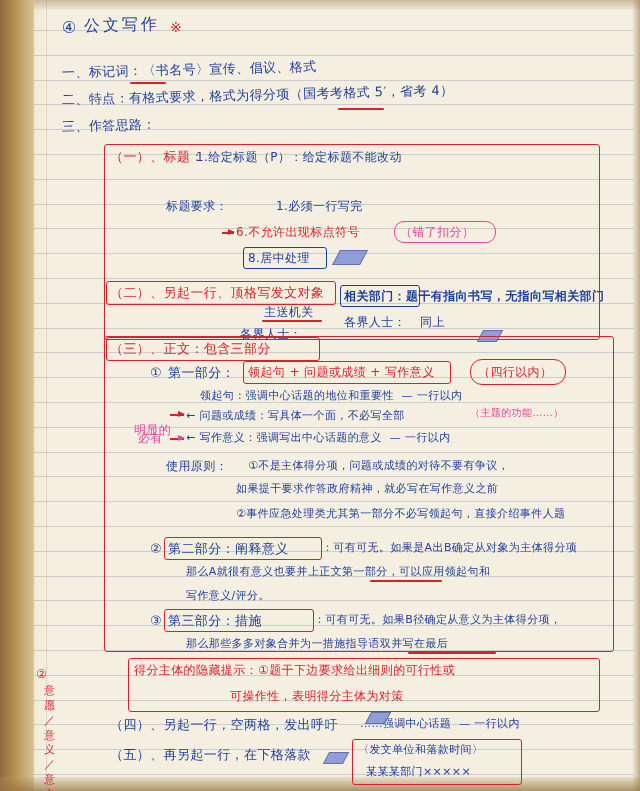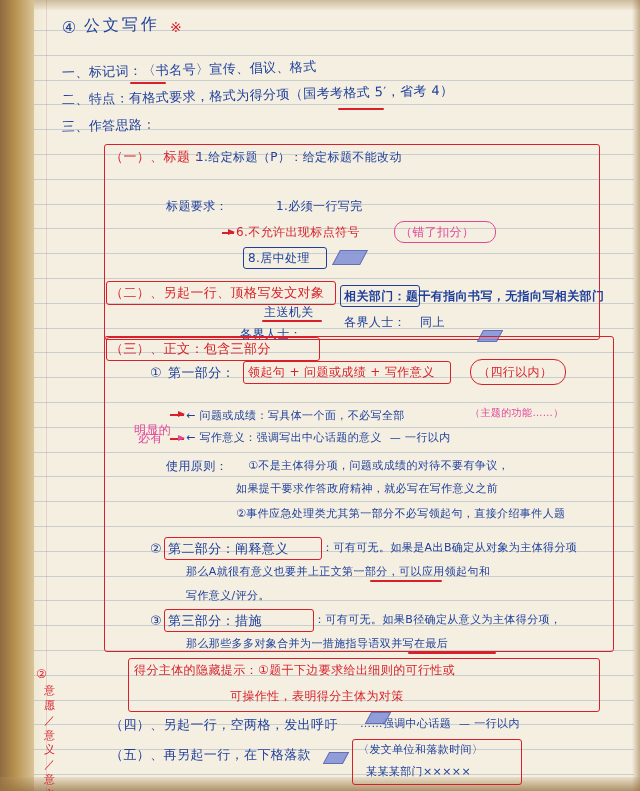--- a/index.html
+++ b/index.html
@@ -148,20 +148,21 @@
   <div class="hw red s13" style="left:110px;top:342px;">（三）、正文：包含三部分</div>
   <div class="box thin" style="left:106px;top:337px;width:212px;height:22px;"></div>
 
   <div class="hw blue s13" style="left:150px;top:366px;">①</div>
   <div class="hw blue s13" style="left:168px;top:366px;">第一部分：</div>
   <div class="hw red s12" style="left:248px;top:366px;">领起句 + 问题或成绩 + 写作意义</div>
   <div class="box thin" style="left:243px;top:361px;width:206px;height:21px;"></div>
   <div class="hw red s12" style="left:478px;top:366px;">（四行以内）</div>
   <div class="box thin" style="left:470px;top:359px;width:94px;height:24px;border-radius:12px;"></div>
 
+  <div class="hw blue s11" style="left:200px;top:390px;">领起句：强调中心话题的地位和重要性  — 一行以内</div>
   <div class="hw pink s12" style="left:134px;top:424px;">明显的</div>
   <div class="hw blue s11" style="left:186px;top:410px;">← 问题或成绩：写具体一个面，不必写全部</div>
   <div class="hw pink s10" style="left:470px;top:408px;">（主题的功能……）</div>
   <div class="hw pink s12" style="left:138px;top:432px;">必有</div>
   <div class="hw blue s11" style="left:186px;top:432px;">← 写作意义：强调写出中心话题的意义  — 一行以内</div>
 
   <div class="hw blue s12" style="left:166px;top:460px;">使用原则：</div>
   <div class="hw blue s11" style="left:248px;top:460px;">①不是主体得分项，问题或成绩的对待不要有争议，</div>
   <div class="hw blue s11" style="left:236px;top:483px;">如果提干要求作答政府精神，就必写在写作意义之前</div>
   <div class="hw blue s11" style="left:236px;top:508px;">②事件应急处理类尤其第一部分不必写领起句，直接介绍事件人题</div>

